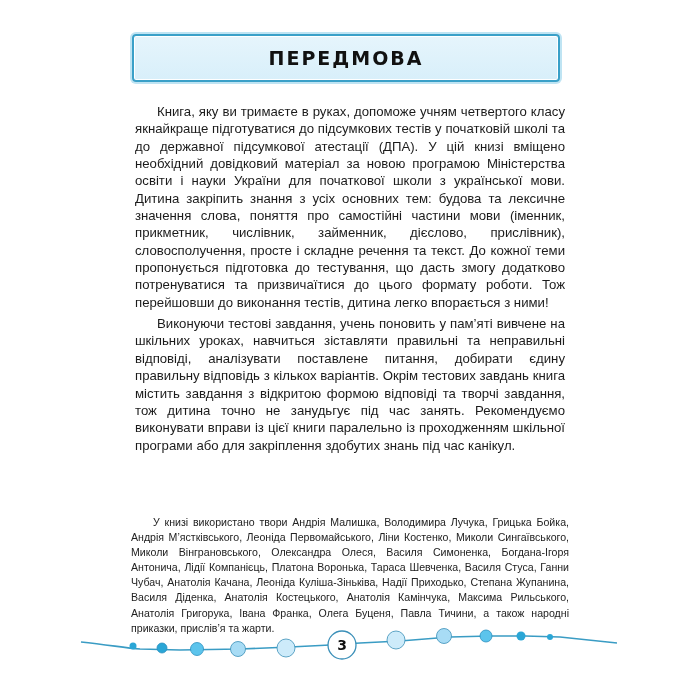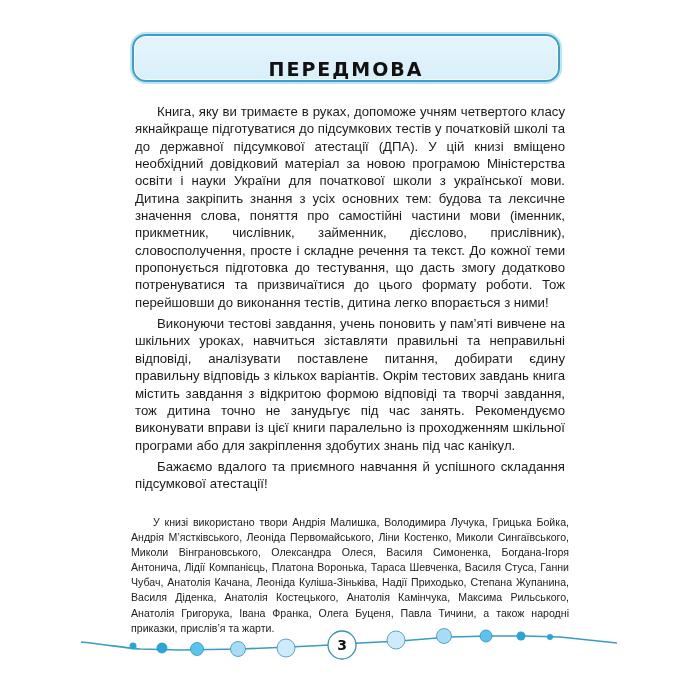--- a/index.html
+++ b/index.html
@@ -1,23 +1,23 @@
 <!DOCTYPE html>
 <html><head>
 <meta charset="utf-8">
 <style>
   html, body { margin: 0; padding: 0; background: #ffffff; }
   body { width: 700px; height: 700px; position: relative; overflow: hidden;
          font-family: "DejaVu Sans", sans-serif; color: #1a1a1a; }
   .title-box {
     position: absolute; left: 132px; top: 34px; width: 424px; height: 44px;
     background: linear-gradient(#e6f5fc, #d8effa);
-    border: 2px solid #3aa0c8; border-radius: 14px;
+    border: 2px solid #3aa0c8; border-radius: 4px;
     box-shadow: 0 0 0 2px #bfe4f3, inset 0 0 0 1px #ffffff;
-    display: flex; align-items: flex-end; justify-content: center;
+    display: flex; align-items: center; justify-content: center;
   }
   .title-text {
     font-family: "DejaVu Sans", sans-serif; font-weight: bold;
     font-size: 19px; letter-spacing: 2px; color: #111;
   }
   .body-text {
     position: absolute; left: 131px; top: 99px; width: 438px;
     font-family: "Liberation Sans", sans-serif; font-size: 13.2px;
     line-height: 17.35px; text-align: justify; color: #1b1b1b;
   }
@@ -38,21 +38,20 @@
 </head>
 <body>
 
 <div class="title-box">
   <span class="title-text">ПЕРЕДМОВА</span>
 </div>
 
 <div class="body-text">
   <p>Книга, яку ви тримаєте в руках, допоможе учням четвертого класу якнайкраще підготуватися до підсумкових тестів у початковій школі та до державної підсумкової атестації (ДПА). У цій книзі вміщено необхідний довідковий матеріал за новою програмою Міністерства освіти і науки України для початкової школи з української мови. Дитина закріпить знання з усіх основних тем: будова та лексичне значення слова, поняття про самостійні частини мови (іменник, прикметник, числівник, займенник, дієслово, прислівник), словосполучення, просте і складне речення та текст. До кожної теми пропонується підготовка до тестування, що дасть змогу додатково потренуватися та призвичаїтися до цього формату роботи. Тож перейшовши до виконання тестів, дитина легко впорається з ними!</p>
   <p>Виконуючи тестові завдання, учень поновить у пам’яті вивчене на шкільних уроках, навчиться зіставляти правильні та неправильні відповіді, аналізувати поставлене питання, добирати єдину правильну відповідь з кількох варіантів. Окрім тестових завдань книга містить завдання з відкритою формою відповіді та творчі завдання, тож дитина точно не занудьгує під час занять. Рекомендуємо виконувати вправи із цієї книги паралельно із проходженням шкільної програми або для закріплення здобутих знань під час канікул.</p>
-  <p>Бажаємо вдалого та приємного навчання й успішного складання підсумкової атестації!</p>
 </div>
 
 <div class="credits">
   <p>У книзі використано твори Андрія Малишка, Володимира Лучука, Грицька Бойка, Андрія М’ястківського, Леоніда Первомайського, Ліни Костенко, Миколи Сингаївського, Миколи Вінграновського, Олександра Олеся, Василя Симоненка, Богдана-Ігоря Антонича, Лідії Компанієць, Платона Воронька, Тараса Шевченка, Василя Стуса, Ганни Чубач, Анатолія Качана, Леоніда Куліша-Зіньківа, Надії Приходько, Степана Жупанина, Василя Діденка, Анатолія Костецького, Анатолія Камінчука, Максима Рильського, Анатолія Григорука, Івана Франка, Олега Буценя, Павла Тичини, а також народні приказки, прислів’я та жарти.</p>
 </div>
 
 <svg class="decor" viewBox="0 610 700 80">
   <path d="M81,642 C110,645 125,648 140,649 L180,650 L240,649 L290,647 L330,645 L360,643 L400,641 L450,637 L490,636 L525,636 L560,637 L617,643" fill="none" stroke="#3a9cc4" stroke-width="1.6"></path>
   <circle cx="133" cy="646" r="3.5" fill="#2aa6d6"></circle>
   <circle cx="162" cy="648" r="5" fill="#2aa6d6" stroke="#2a8fbf" stroke-width="0.8"></circle>

